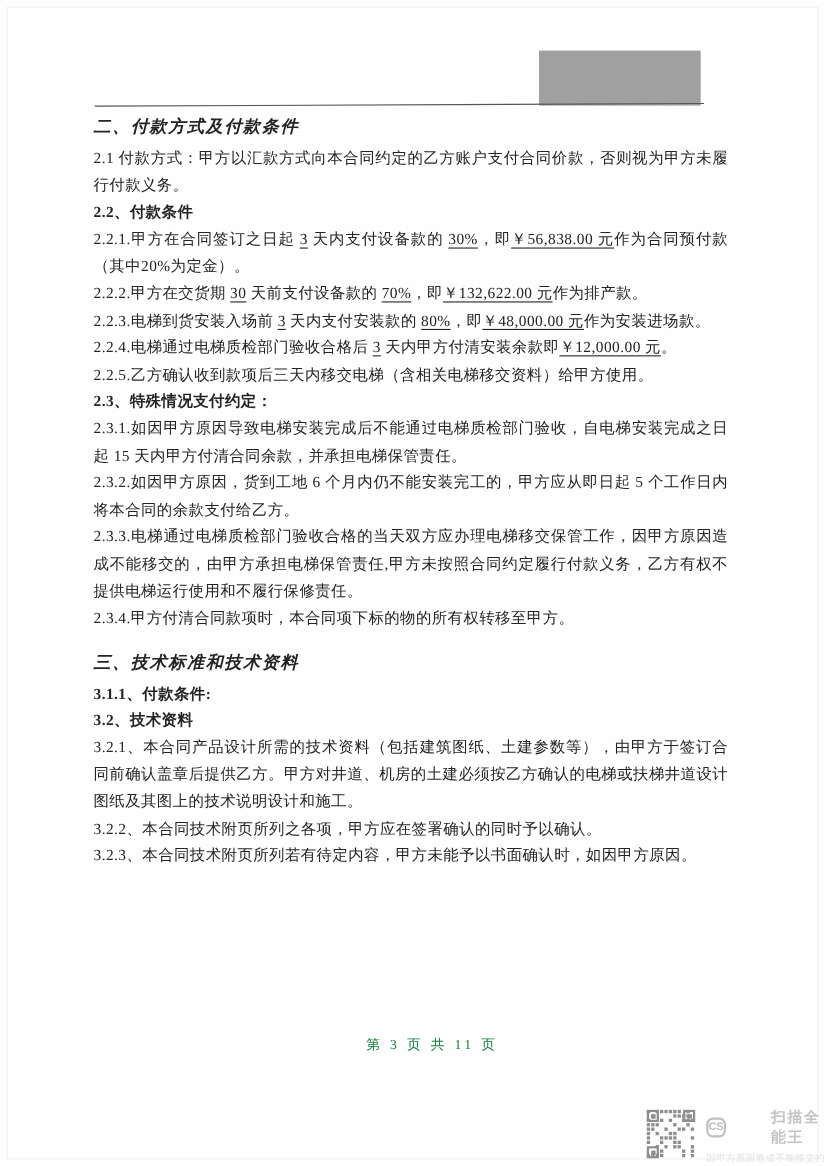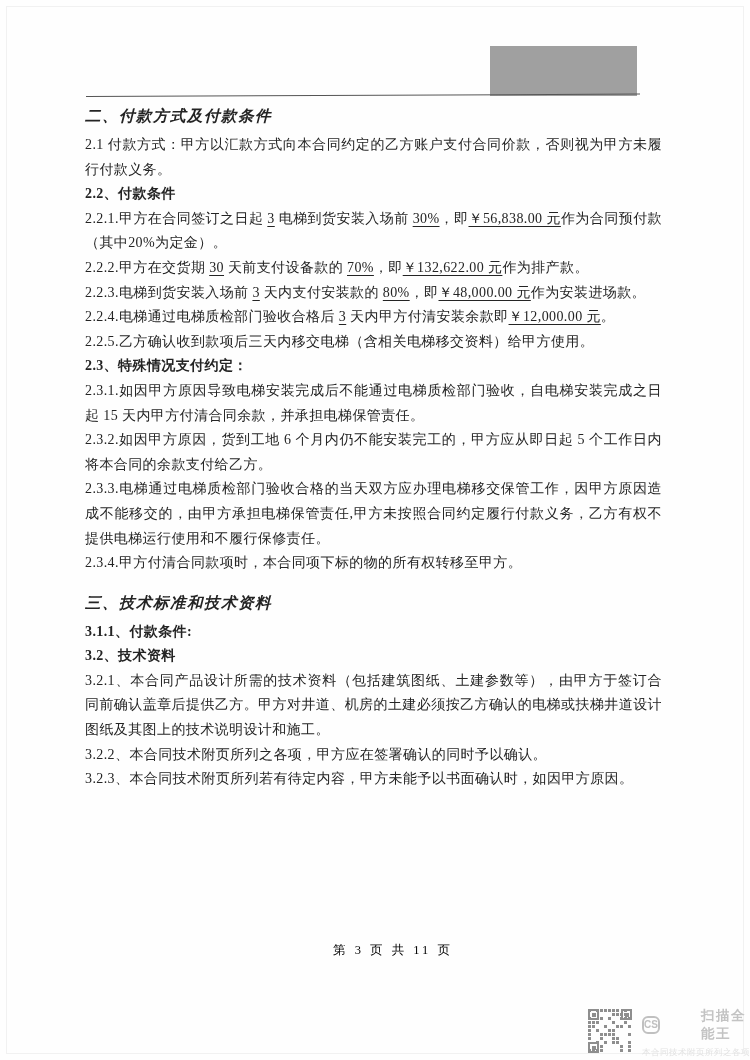--- a/index.html
+++ b/index.html
@@ -31,21 +31,21 @@
   .doc p.bold{font-weight:700;}
   .doc .heading{
     font-size:15.5px;font-weight:700;font-style:italic;
     line-height:27px;letter-spacing:1.5px;margin:0 0 4px 0;
   }
   .doc .heading.spaced{margin-top:13px;}
   .doc .u{text-decoration:underline;text-underline-offset:3px;text-decoration-thickness:1px;}
 
   .footer{
     position:absolute;top:942px;left:0;right:0;text-align:center;
-    font-size:12.5px;letter-spacing:3px;color:#000000;padding-left:36px;
+    font-size:12.5px;letter-spacing:3px;color:#15803d;padding-left:36px;
   }
 
   .watermark{
     position:absolute;left:588px;top:1004px;
     display:flex;align-items:center;gap:9px;
     font-family:"Liberation Sans","DejaVu Sans",sans-serif;
   }
   .qr{position:relative;width:45px;height:45px;flex:0 0 auto;}
   .qr div{position:absolute;background:#8e8e8e;}
   .wm-col{padding-top:3px;}
@@ -65,21 +65,21 @@
 <div class="page">
   <div class="scan-edge"></div>
 
   <div class="redaction"></div>
   <div class="header-rule"></div>
 
   <div class="doc" id="doc">
       <div class="heading">二、付款方式及付款条件</div>
       <p class=""><span>2.1 付款方式：甲方以汇款方式向本合同约定的乙方账户支付合同价款，否则视为甲方未履行付款义务。</span></p>
       <p class="bold"><span>2.2、付款条件</span></p>
-      <p class=""><span>2.2.1.甲方在合同签订之日起 </span><span class="u">3</span><span> 电梯到货安装入场前 </span><span class="u">30%</span><span>，即</span><span class="u">￥56,838.00 元</span><span>作为合同预付款（其中20%为定金）。</span></p>
+      <p class=""><span>2.2.1.甲方在合同签订之日起 </span><span class="u">3</span><span> 天内支付设备款的 </span><span class="u">30%</span><span>，即</span><span class="u">￥56,838.00 元</span><span>作为合同预付款（其中20%为定金）。</span></p>
       <p class=""><span>2.2.2.甲方在交货期 </span><span class="u">30</span><span> 天前支付设备款的 </span><span class="u">70%</span><span>，即</span><span class="u">￥132,622.00 元</span><span>作为排产款。</span></p>
       <p class=""><span>2.2.3.电梯到货安装入场前 </span><span class="u">3</span><span> 天内支付安装款的 </span><span class="u">80%</span><span>，即</span><span class="u">￥48,000.00 元</span><span>作为安装进场款。</span></p>
       <p class=""><span>2.2.4.电梯通过电梯质检部门验收合格后 </span><span class="u">3</span><span> 天内甲方付清安装余款即</span><span class="u">￥12,000.00 元</span><span>。</span></p>
       <p class=""><span>2.2.5.乙方确认收到款项后三天内移交电梯（含相关电梯移交资料）给甲方使用。</span></p>
       <p class="bold"><span>2.3、特殊情况支付约定：</span></p>
       <p class=""><span>2.3.1.如因甲方原因导致电梯安装完成后不能通过电梯质检部门验收，自电梯安装完成之日起 15 天内甲方付清合同余款，并承担电梯保管责任。</span></p>
       <p class=""><span>2.3.2.如因甲方原因，货到工地 6 个月内仍不能安装完工的，甲方应从即日起 5 个工作日内将本合同的余款支付给乙方。</span></p>
       <p class=""><span>2.3.3.电梯通过电梯质检部门验收合格的当天双方应办理电梯移交保管工作，因甲方原因造成不能移交的，由甲方承担电梯保管责任,甲方未按照合同约定履行付款义务，乙方有权不提供电梯运行使用和不履行保修责任。</span></p>
       <p class=""><span>2.3.4.甲方付清合同款项时，本合同项下标的物的所有权转移至甲方。</span></p>
       <div class="heading spaced">三、技术标准和技术资料</div>
@@ -157,16 +157,16 @@
         <div style="left: 33px; top: 0px; width: 7px; height: 7px; background: none; border: 2.5px solid rgb(142, 142, 142);"></div>
         <div style="left: 37px; top: 4px; width: 4px; height: 4px;"></div>
         <div style="left: 0px; top: 33px; width: 7px; height: 7px; background: none; border: 2.5px solid rgb(142, 142, 142);"></div>
         <div style="left: 4px; top: 37px; width: 4px; height: 4px;"></div>
       </div>
     <div class="wm-col">
       <div class="wm-row">
         <span class="cs-logo">CS</span>
         <span class="wm-title">扫描全能王</span>
       </div>
-      <div class="wm-sub">本合同技术附页所列之各项</div>
+      <div class="wm-sub">因甲方原因造成不能移交的</div>
     </div>
   </div>
 </div>
 
 </body></html>

